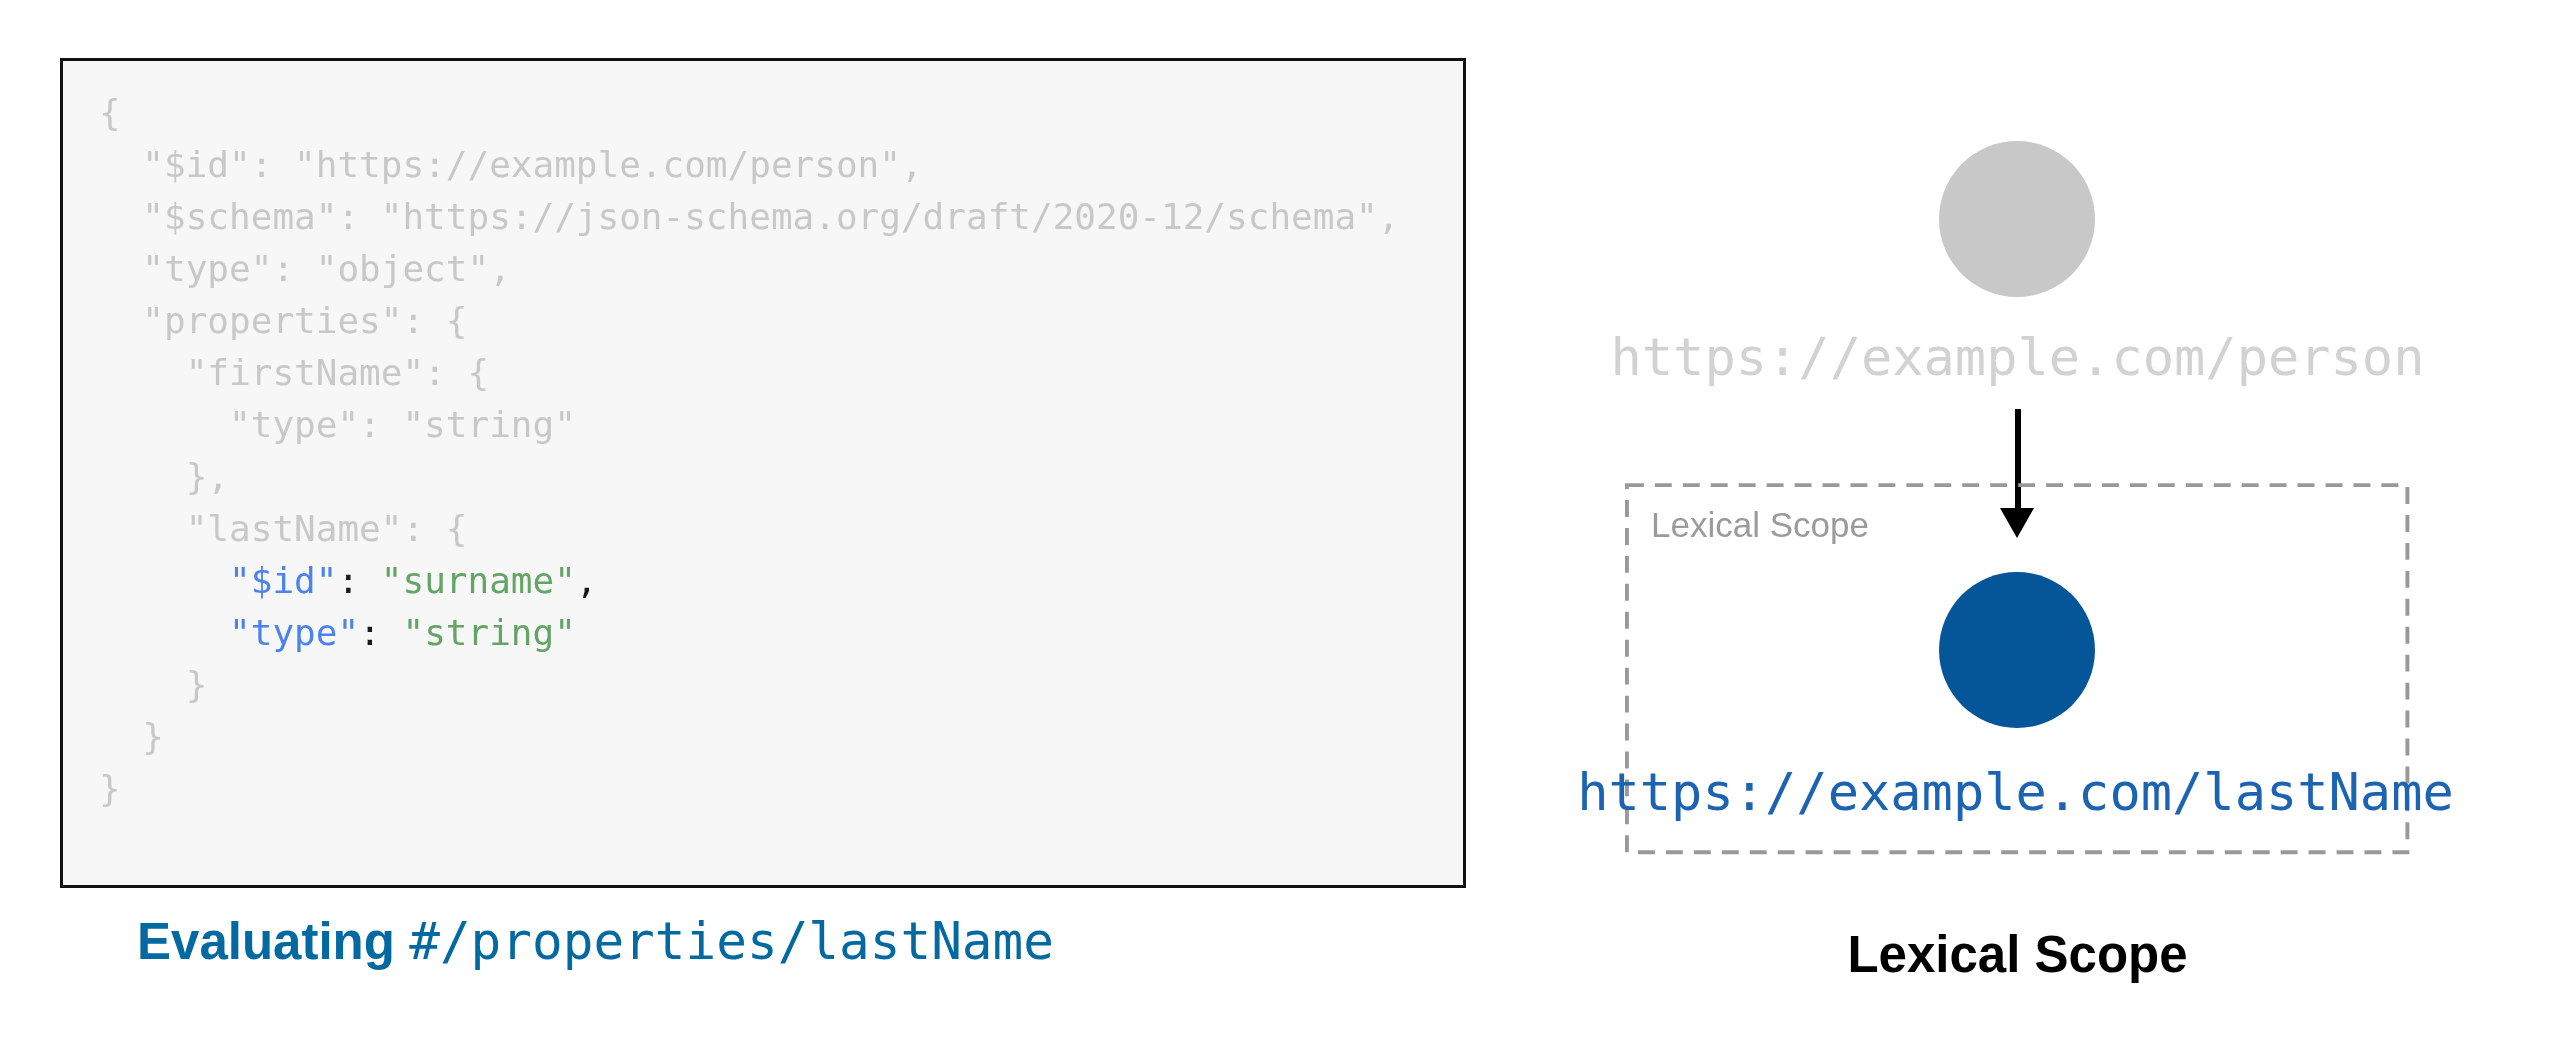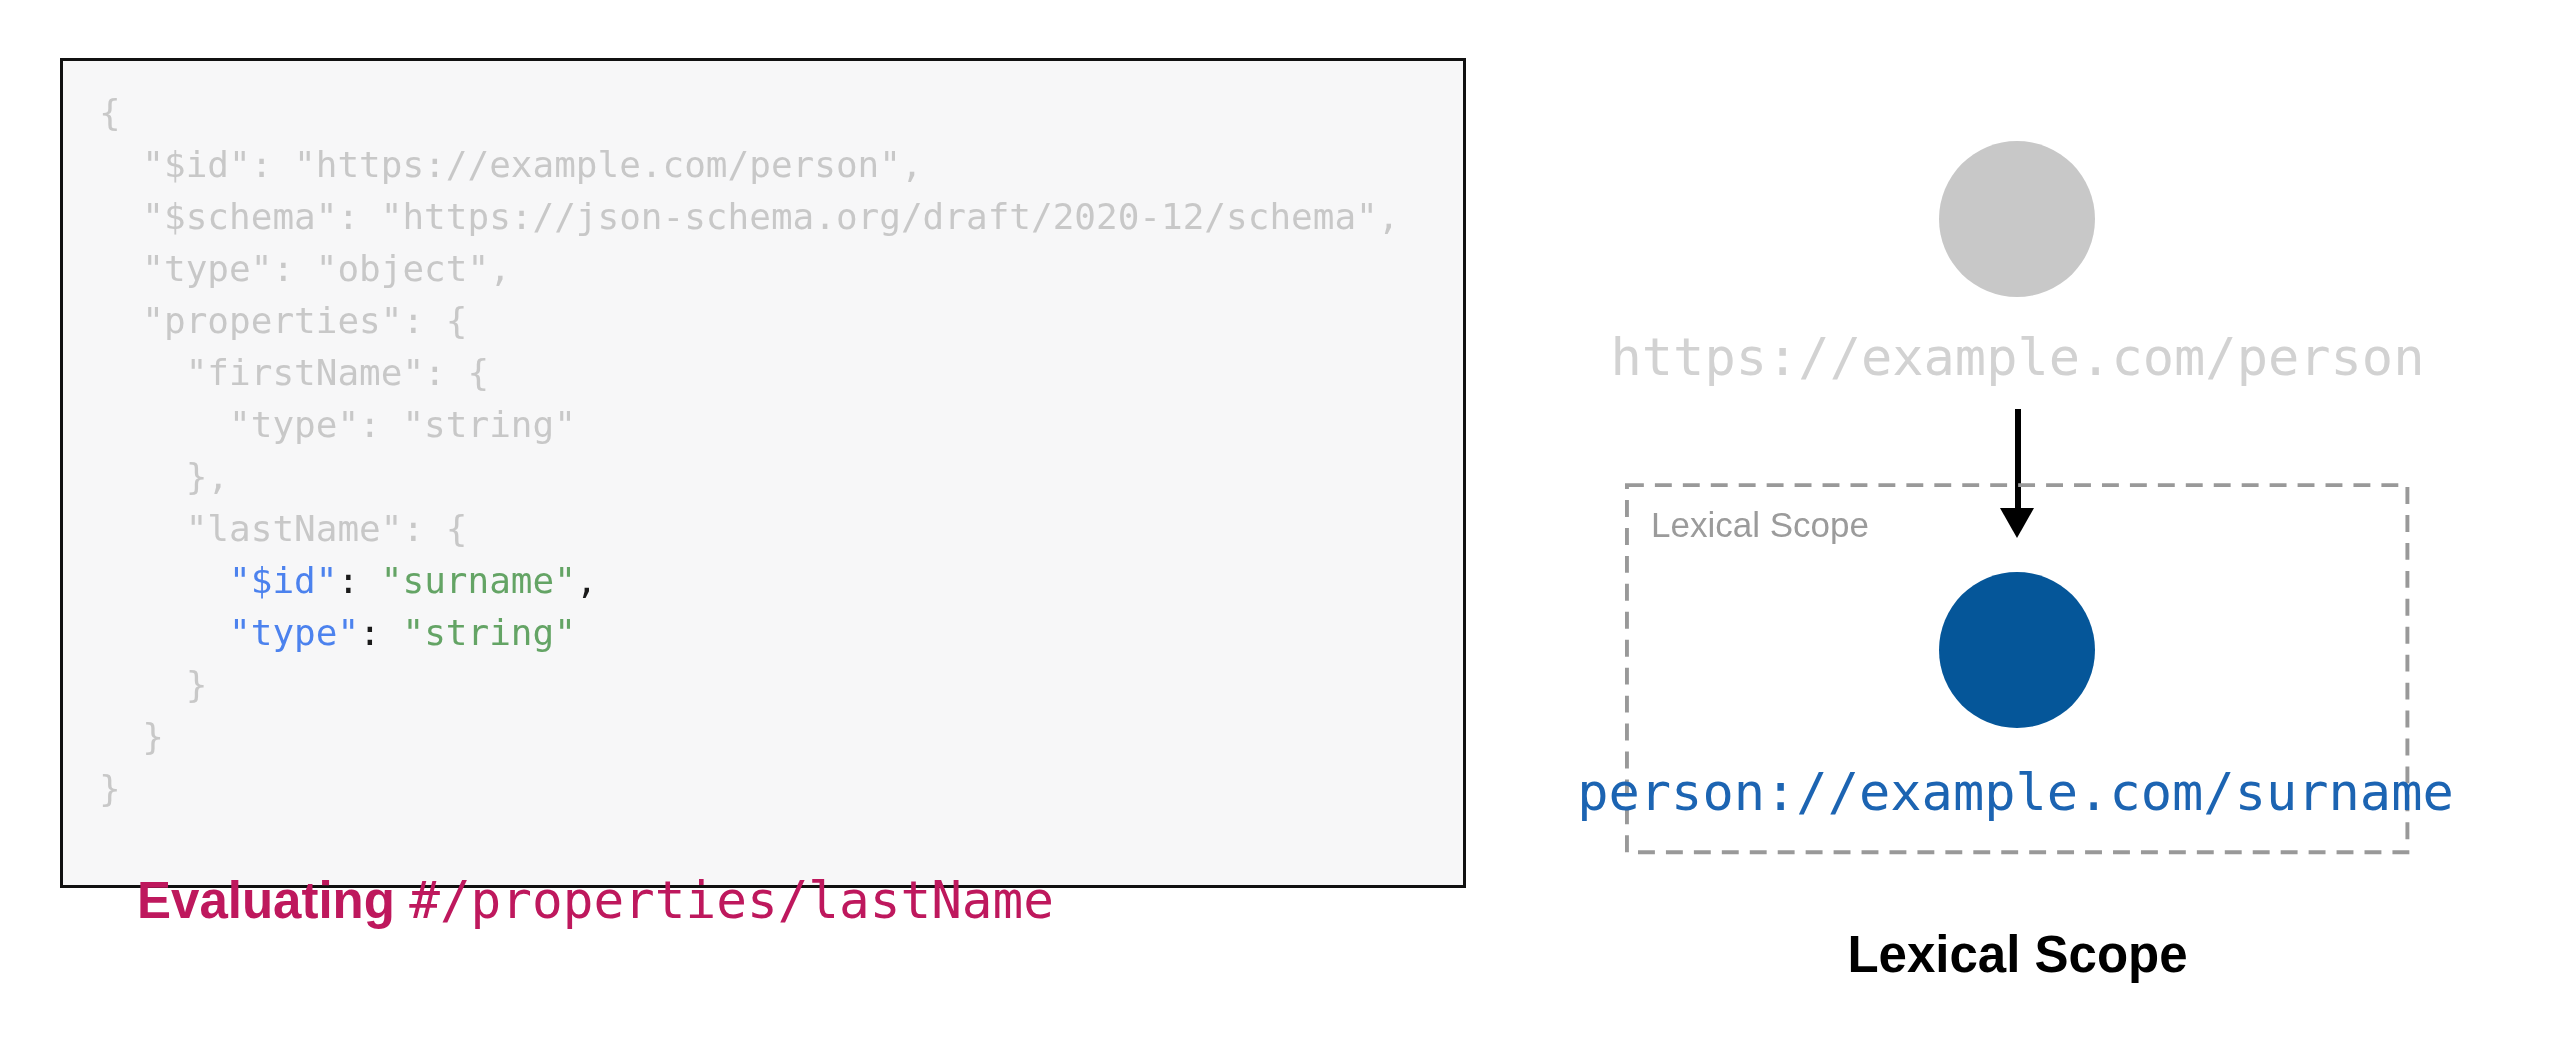--- a/index.html
+++ b/index.html
@@ -23,22 +23,22 @@
     font-family:"DejaVu Sans Mono","Liberation Mono",monospace;
     font-size:36px;line-height:52px;
     white-space:pre;
   }
   .tok-gray{color:#c8c8c8;}
   .tok-blue{color:#4c82ee;}
   .tok-green{color:#64a465;}
   .tok-black{color:#1a1a1a;}
   
   .caption-left{
-    position:absolute;left:137px;top:872px;
-    font-size:51px;line-height:58px;color:#be185d;
+    position:absolute;left:137px;top:913px;
+    font-size:51px;line-height:58px;color:#0369a1;
     white-space:nowrap;
   }
   .caption-left .cap-bold{font-weight:bold;}
   .caption-left .cap-mono{
     font-family:"DejaVu Sans Mono","Liberation Mono",monospace;
     margin-left:14.3px;
   }
   .caption-right{
     position:absolute;left:1628px;top:926px;width:779px;
     text-align:center;
@@ -104,18 +104,18 @@
 
   <div class="arrow-line"></div>
   <div class="arrow-head"></div>
 
   <svg class="scope-svg" width="785" height="372" viewBox="0 0 1208 572">
     <rect x="3" y="3" width="1201" height="565" fill="none" stroke="#999999" stroke-width="6" stroke-dasharray="26 17"></rect>
   </svg>
   <div class="scope-label">Lexical Scope</div>
 
   <div class="node node-surname"></div>
-  <div class="url-text url-surname">person://example.com/surname</div>
+  <div class="url-text url-surname">https://example.com/lastName</div>
 
   <div class="caption-right">Lexical Scope</div>
 
 </div>
 
 
 </body></html>

